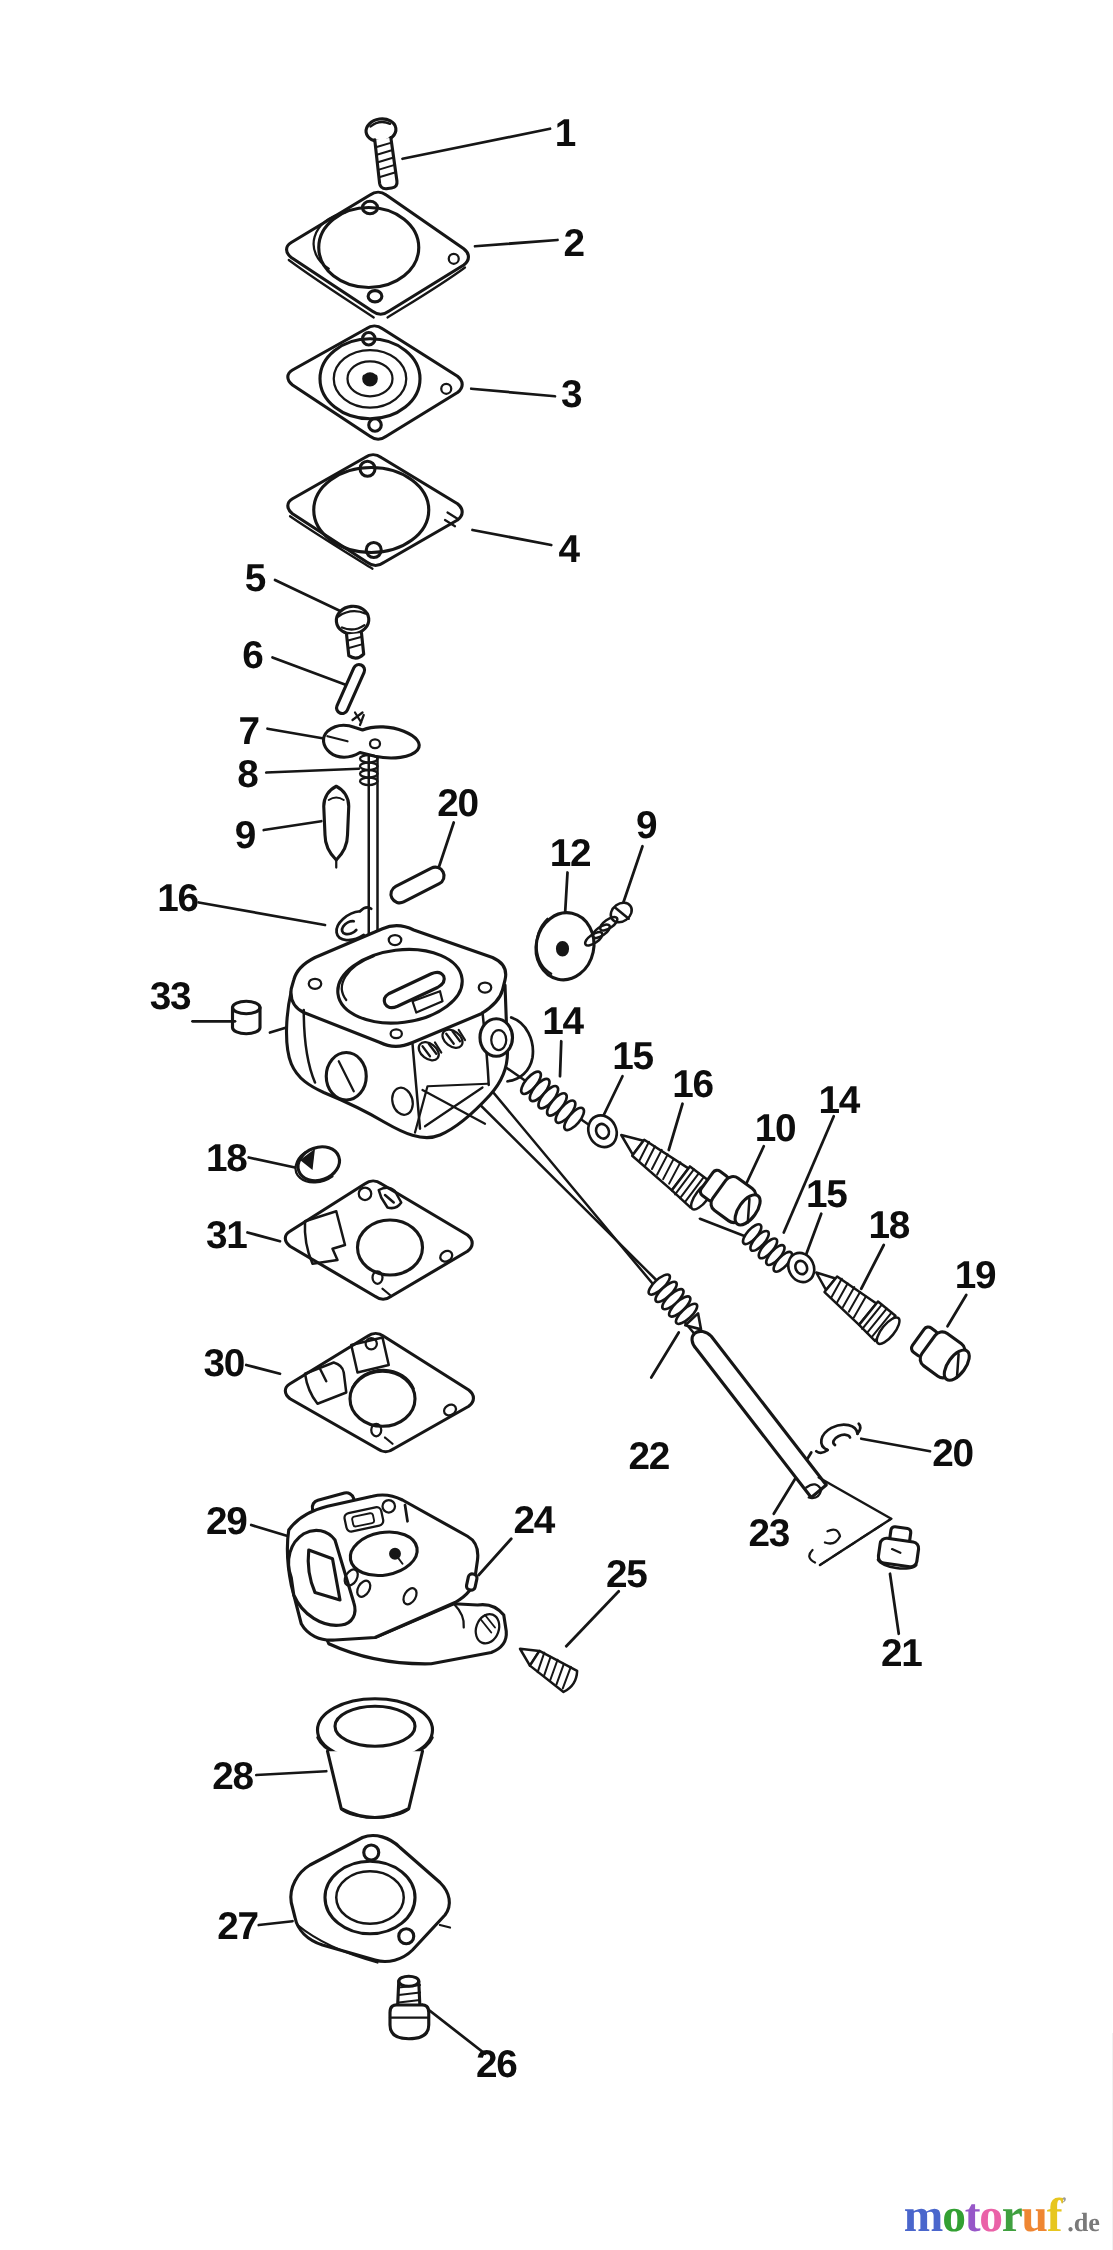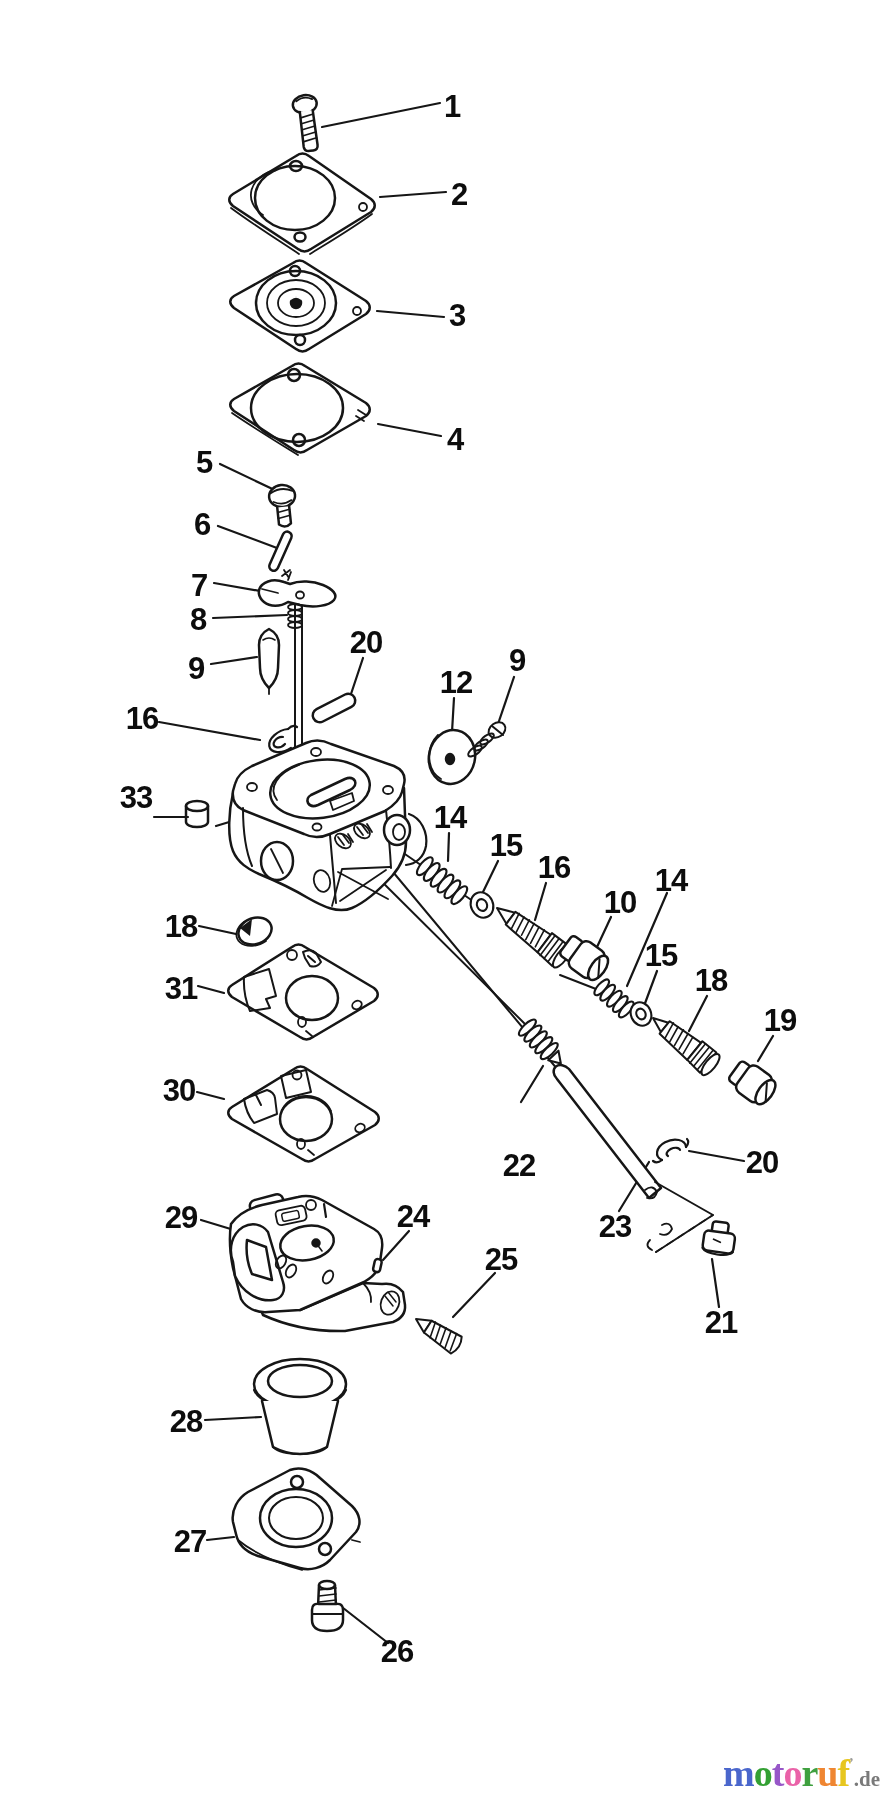--- a/index.html
+++ b/index.html
@@ -425,21 +425,21 @@
 <div class="callout" style="left:711px;top:980px">18</div>
 <div class="callout" style="left:780px;top:1020px">19</div>
 <div class="callout" style="left:181px;top:926px">18</div>
 <div class="callout" style="left:181px;top:988px">31</div>
 <div class="callout" style="left:179px;top:1090px">30</div>
 <div class="callout" style="left:519px;top:1165px">22</div>
 <div class="callout" style="left:615px;top:1226px">23</div>
 <div class="callout" style="left:762px;top:1162px">20</div>
 <div class="callout" style="left:721px;top:1322px">21</div>
 <div class="callout" style="left:181px;top:1217px">29</div>
-<div class="callout" style="left:413px;top:1216px">24</div>
+<div class="callout" style="left:427px;top:1216px">24</div>
 <div class="callout" style="left:501px;top:1259px">25</div>
 <div class="callout" style="left:186px;top:1421px">28</div>
 <div class="callout" style="left:190px;top:1541px">27</div>
 <div class="callout" style="left:397px;top:1651px">26</div>
 
 <div class="watermark">
   <span class="wm-0">m</span><span class="wm-1">o</span><span class="wm-2">t</span><span class="wm-3">o</span><span class="wm-4">r</span><span class="wm-5">u</span><span class="wm-6">f</span><span class="wm-mark">’</span><span class="wm-suffix">.de</span>
 </div>
 
 </div>

